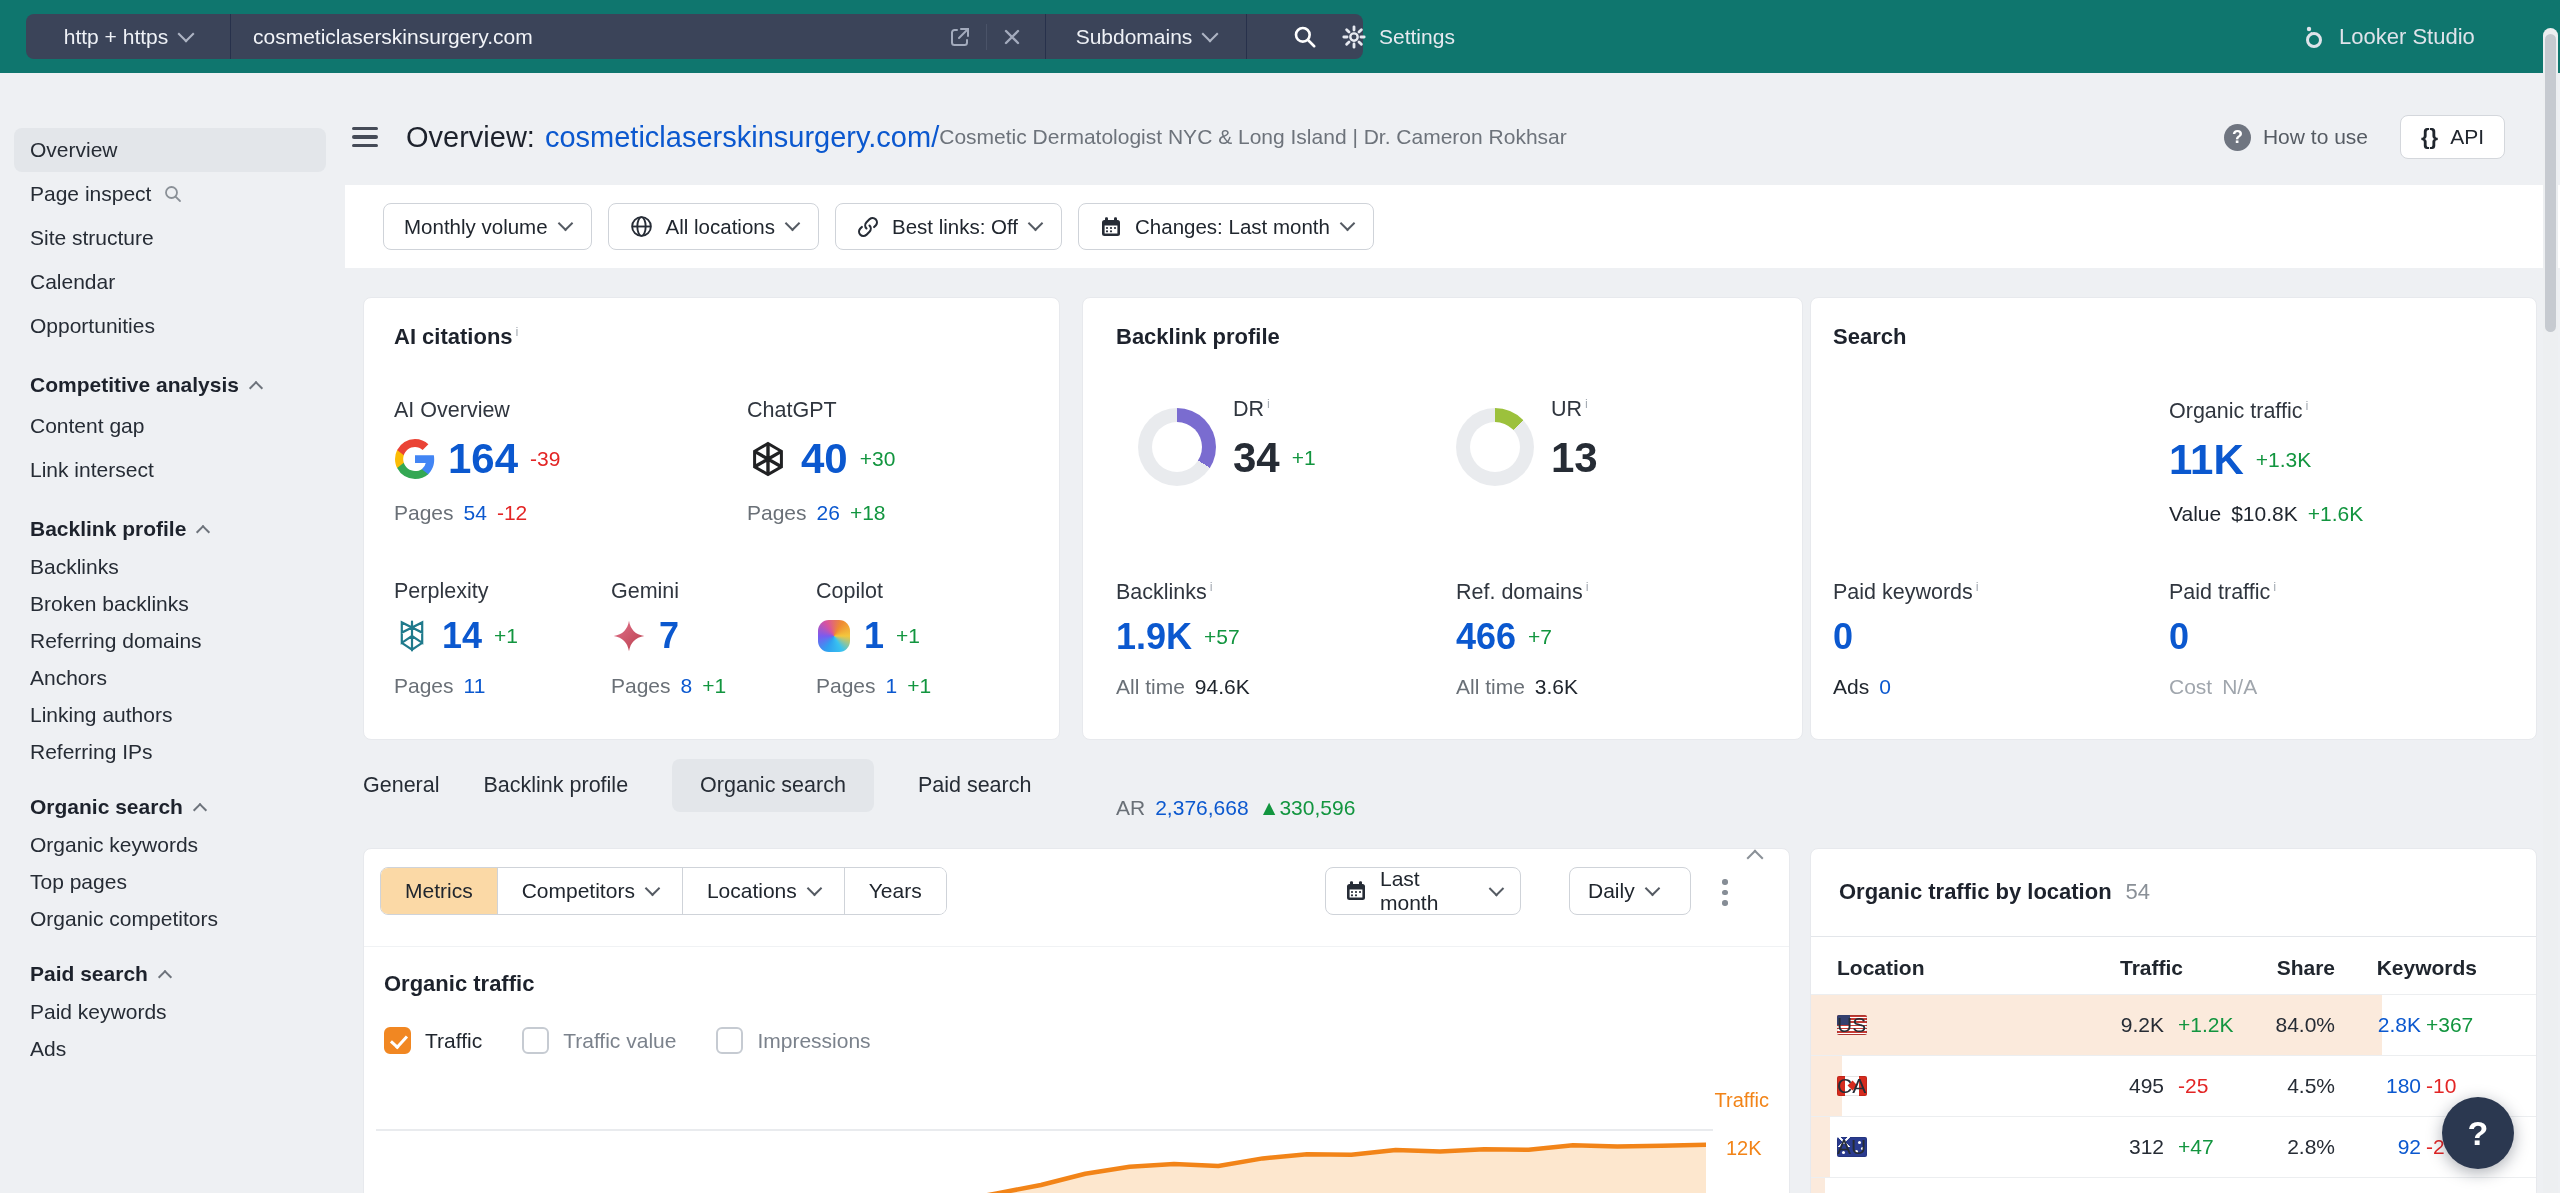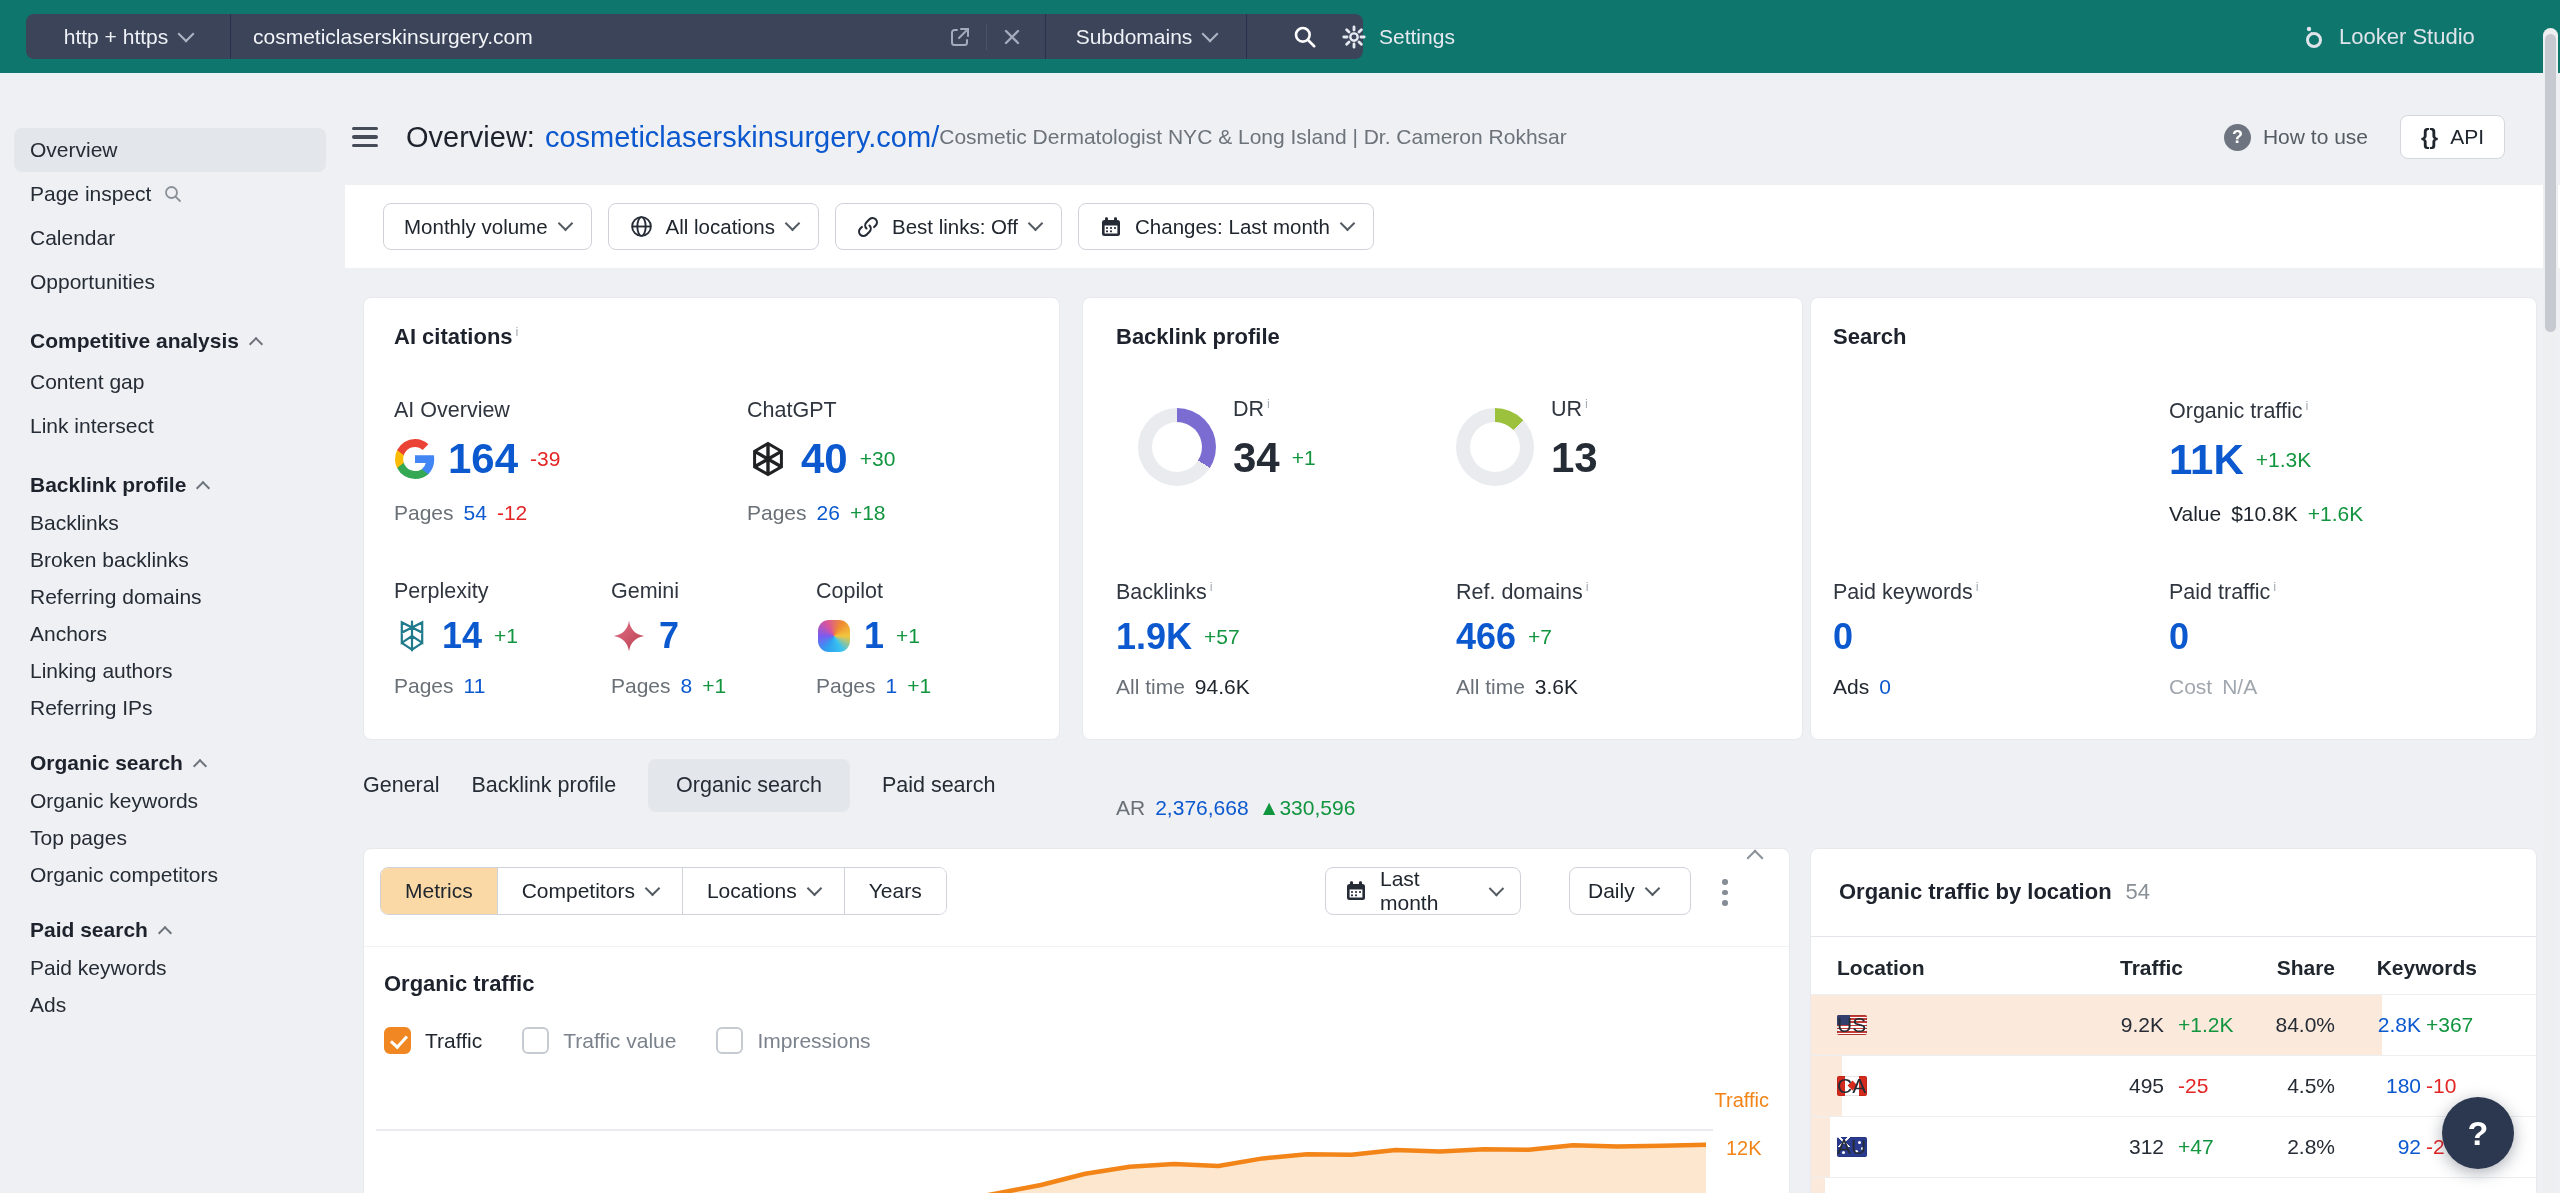--- a/index.html
+++ b/index.html
@@ -64,21 +64,21 @@
   .m-sub .dark{color:#20262e}
   .m-sub .faint{color:#a0a6ad}
   .delta{font-size:21px}
   .pos{color:#12953f}
   .neg{color:#e32525}
   .micon{width:42px;height:42px;display:flex;align-items:center;justify-content:center}
   .micon.sm{width:36px;height:36px}
   .donut{position:absolute;width:78px;height:78px;border-radius:50%;background:#e9ebee}
   .donut::after{content:"";position:absolute;inset:14px;background:#fff;border-radius:50%}
   
-  .tabs{position:absolute;left:363px;top:757px;height:57px;display:flex;align-items:center;gap:32px}
+  .tabs{position:absolute;left:363px;top:757px;height:57px;display:flex;align-items:center;gap:44px}
   .tab{font-size:21.5px;color:#262c35;padding:14px 0}
   .tab.selected{background:#e3e6ea;border-radius:8px;padding:14px 28px}
   
   .seg-ctl{position:absolute;left:16px;top:18px;height:48px;border:1px solid #cfd3d9;border-radius:8px;display:flex;overflow:hidden;box-sizing:border-box}
   .seg{display:flex;align-items:center;gap:12px;padding:0 24px;font-size:21px;color:#20262e;background:#fff;border-left:1px solid #cfd3d9}
   .seg:first-child{border-left:none}
   .seg.selected{background:#fbd9a6}
   .btn{position:absolute;height:48px;border:1px solid #cfd3d9;border-radius:8px;background:#fff;display:flex;align-items:center;gap:12px;padding:0 18px;font-size:21px;color:#20262e;box-sizing:border-box}
   .kebab{position:absolute;display:flex;flex-direction:column;gap:5px;padding:6px}
   .kebab i{width:5.5px;height:5.5px;border-radius:50%;background:#868d96}
@@ -200,20 +200,23 @@
     <div class="side-item">
       <span>Page inspect</span>
       <span>
           <svg width="20" height="20" viewBox="0 0 20 20" fill="none" stroke="#8a9097" stroke-width="1.8" stroke-linecap="round">
             <circle cx="8.5" cy="8.5" r="5.5"></circle>
             <path d="m12.8 12.8 4.2 4.2"></path>
           </svg>
         </span>
     </div>
     <div class="side-item">
+        <span>Site structure</span>
+      </div>
+    <div class="side-item">
         <span>Calendar</span>
       </div>
     <div class="side-item">
         <span>Opportunities</span>
       </div>
 
     <div class="side-header">
         <span>Competitive analysis</span>
         <i class="chev up"></i>
       </div>

